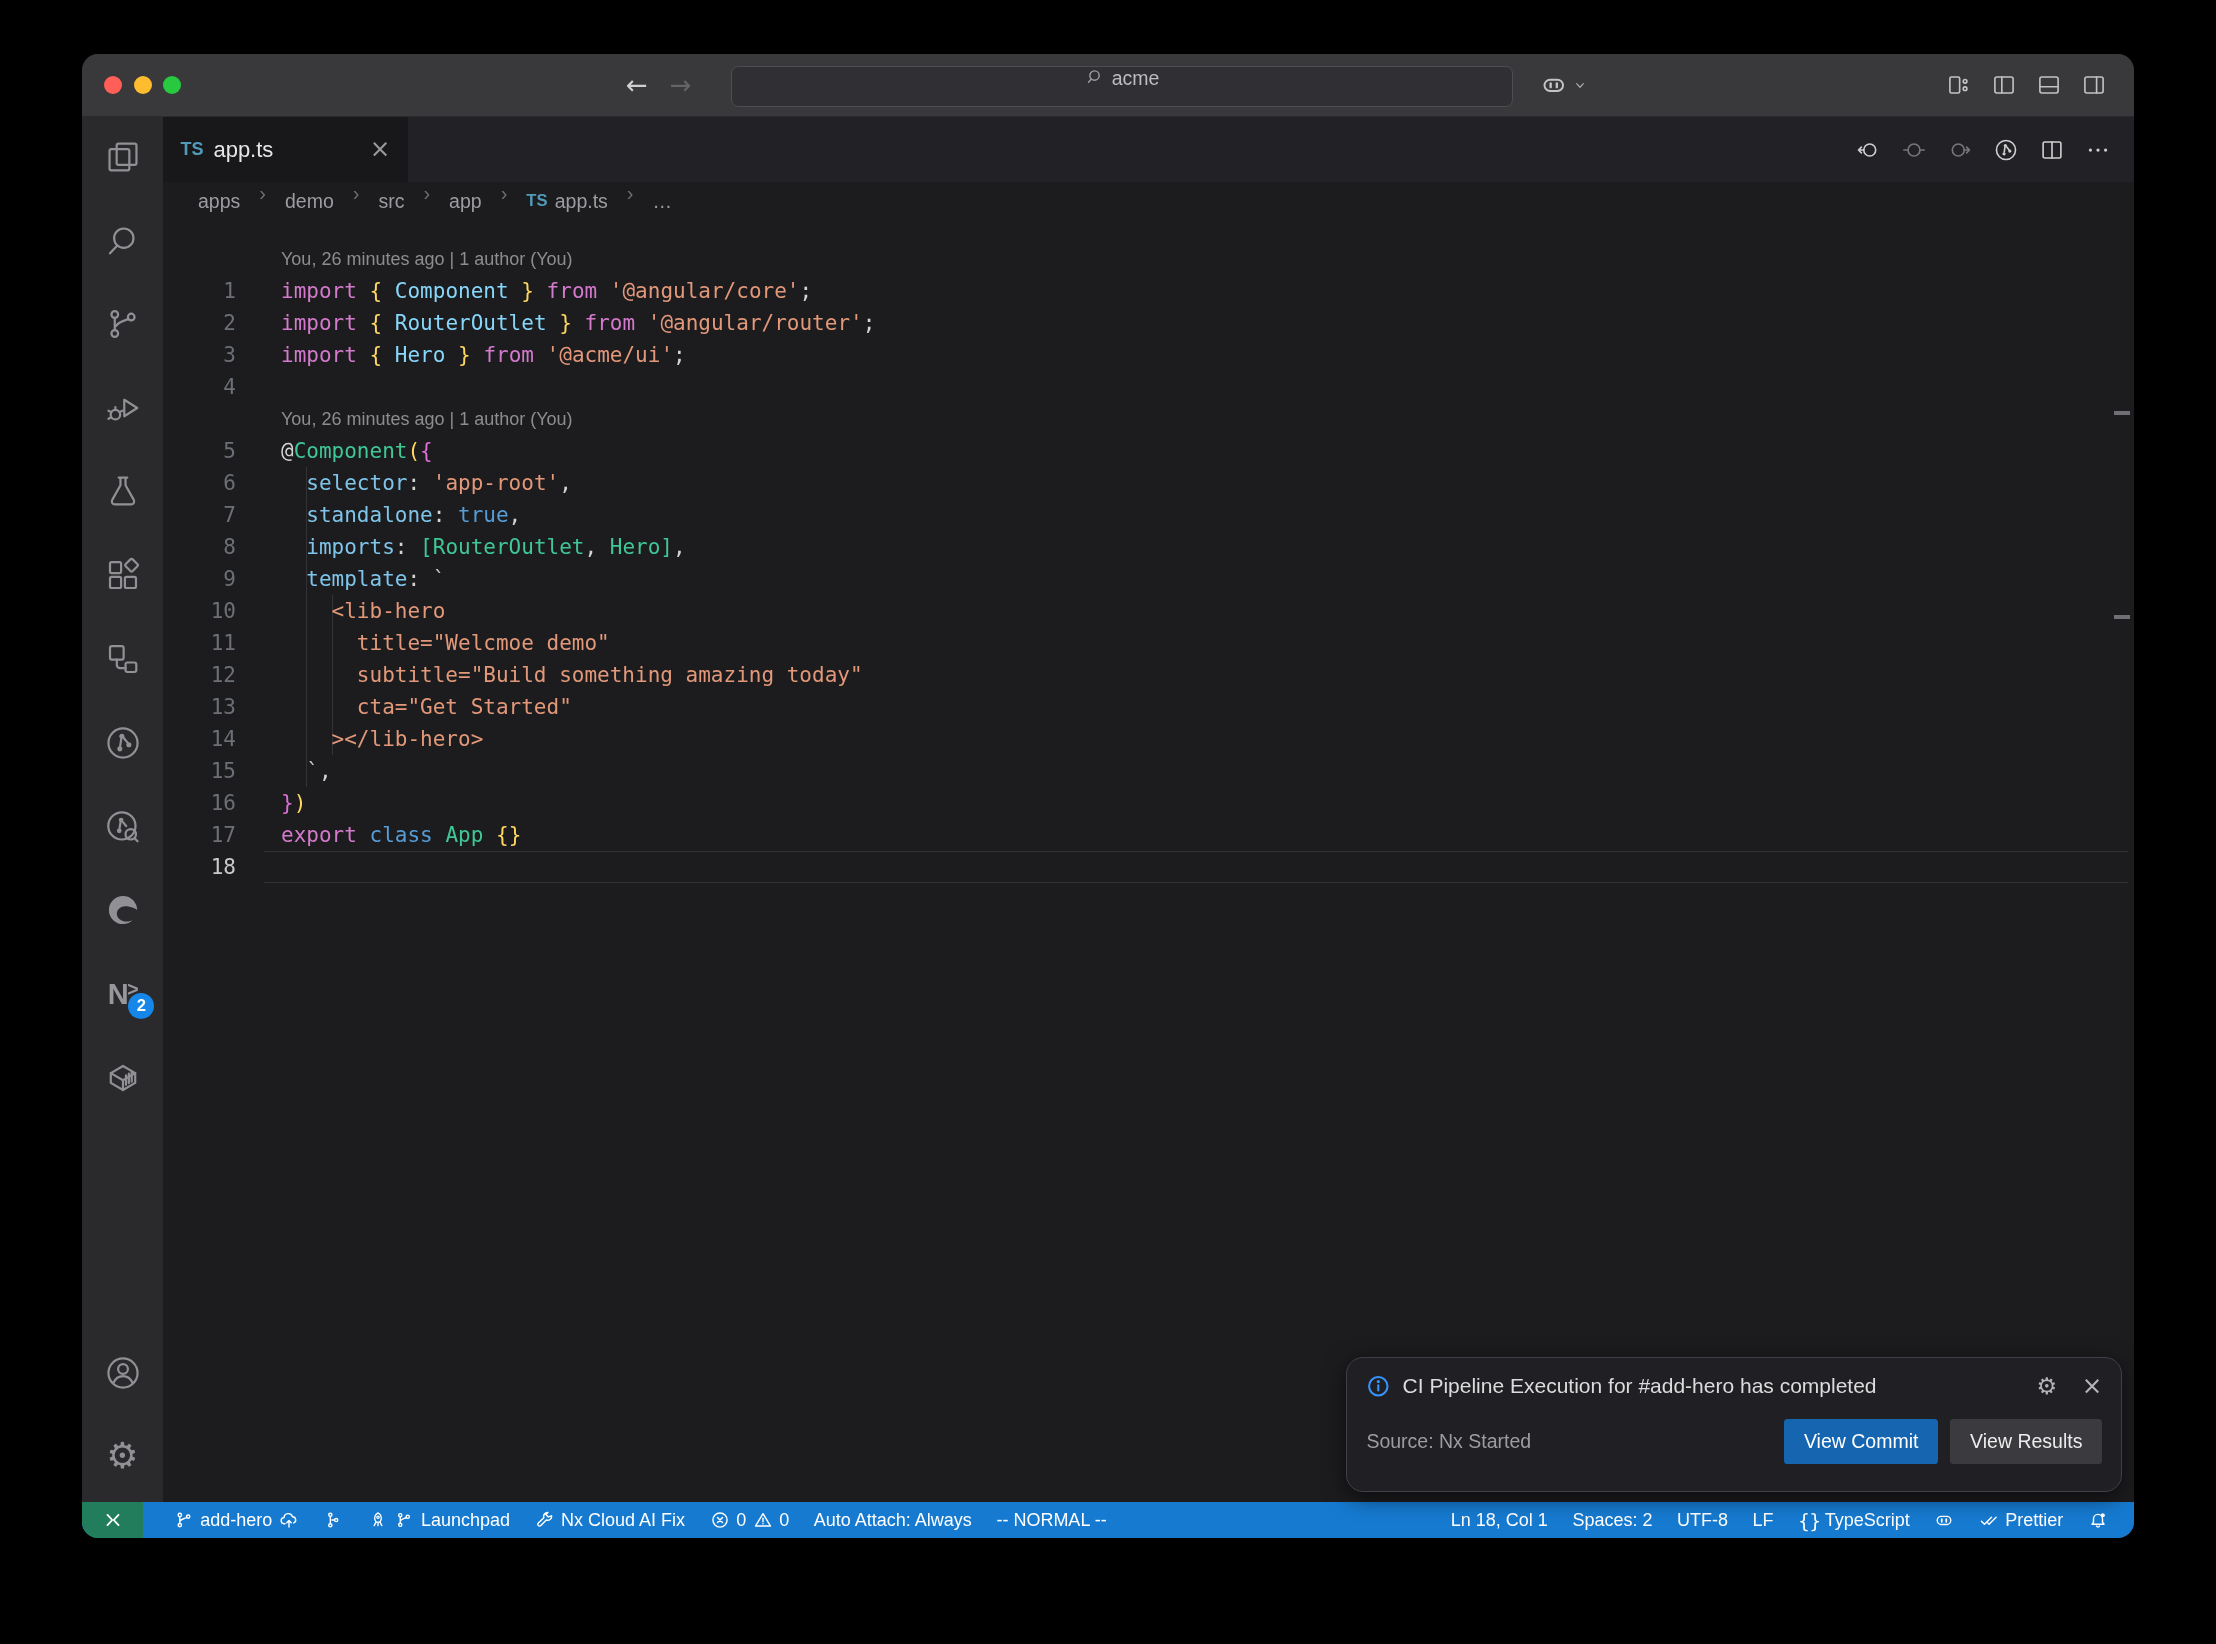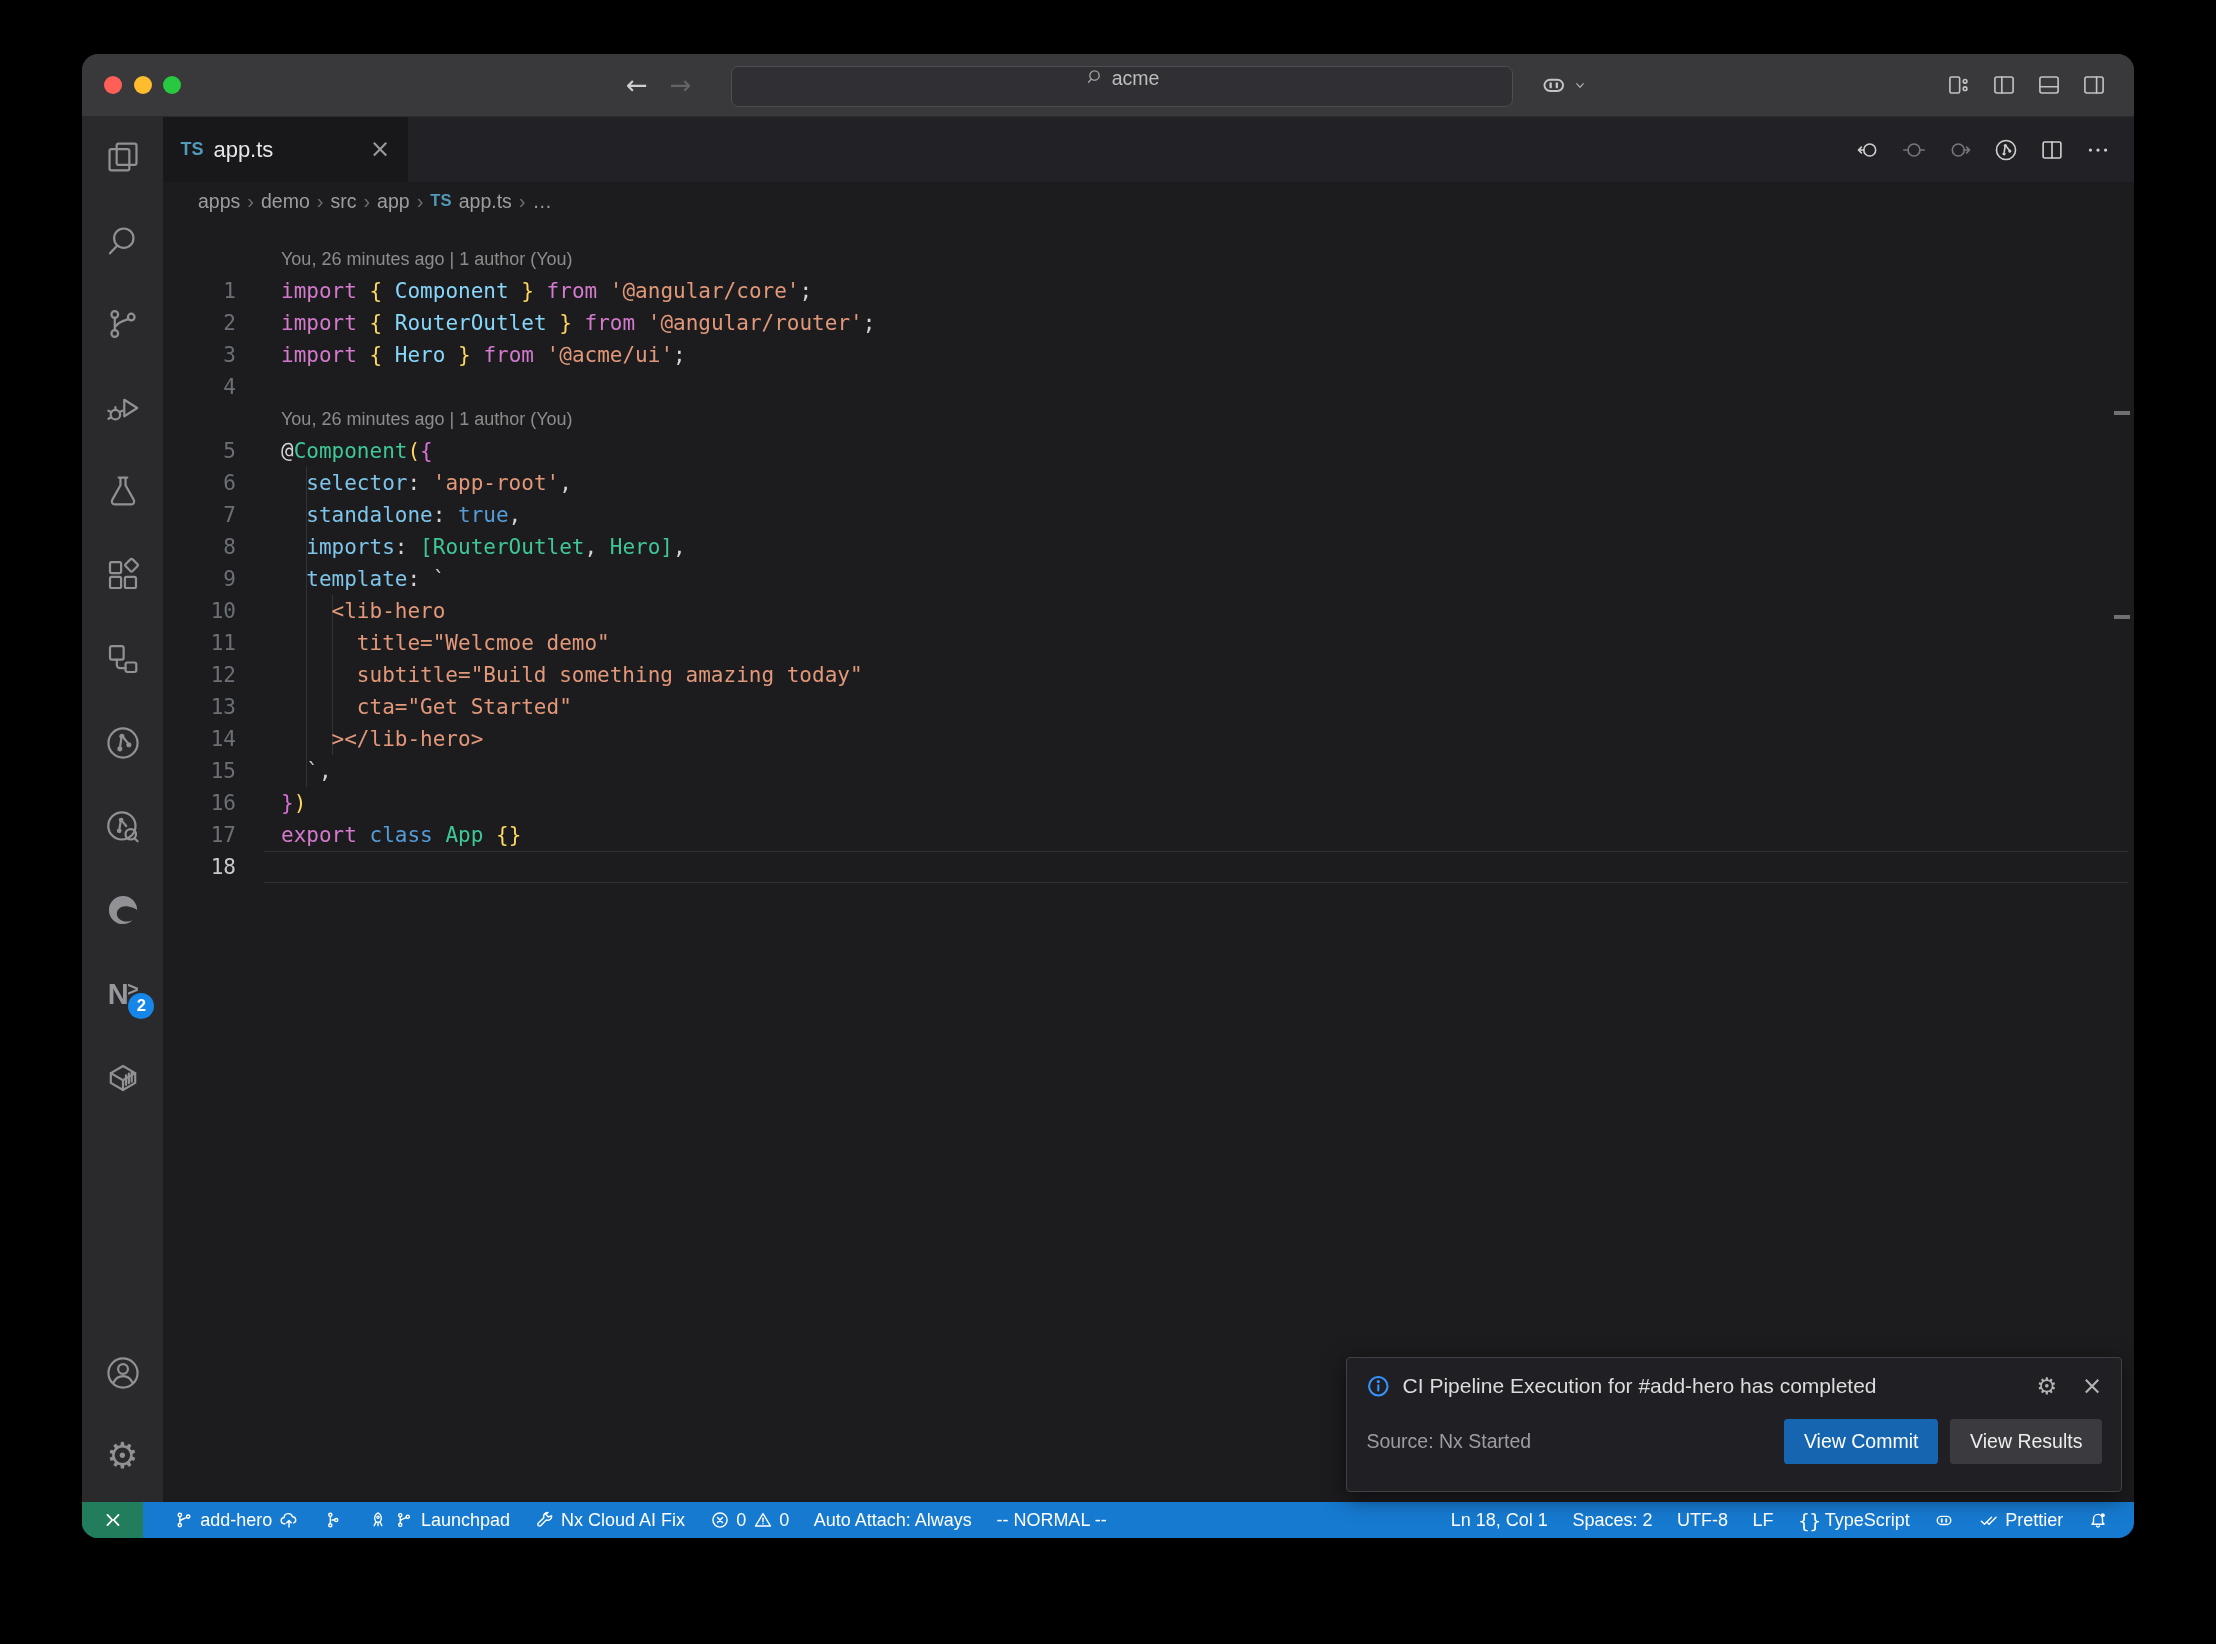--- a/index.html
+++ b/index.html
@@ -45,21 +45,21 @@
   .tabstrip{height:65px;background:#222226;display:flex;align-items:stretch;flex:none;}
   .tab{width:210px;background:#18181b;display:flex;align-items:center;padding:0 17.4px;gap:10px;flex:none;}
   .ts-mini{color:var(--ts,#519aba);font-weight:700;font-size:18px;font-family:"Liberation Sans",sans-serif;}
   .tab-label{color:#e6e6e6;font-size:22px;}
   .tab-close{margin-left:auto;color:#9a9a9a;font-size:24.6px;line-height:24.6px;font-family:"DejaVu Sans",sans-serif;}
   .tab-actions{margin-left:auto;display:flex;align-items:center;gap:20px;padding-right:23px;color:#cfcfcf;}
   .tab-actions .icon{width:26px;height:26px;}
   .tab-actions .dim{color:#77777b;}
 
   
-  .breadcrumbs{height:38px;display:flex;align-items:center;gap:7px;padding-left:35px;
+  .breadcrumbs{height:38px;display:flex;gap:19px;padding-left:35px;
                color:#9d9da1;font-size:19.5px;flex:none;background:#1c1c1f;}
   .crumb{display:flex;align-items:center;gap:7.2px;}
   .crumb-sep{color:#6f6f74;font-size:20px;}
 
   
   .editor{position:relative;flex:1;overflow:hidden;background:#1c1c1f;
           font-family:"DejaVu Sans Mono",monospace;font-size:21px;line-height:32px;}
   .rows{position:absolute;left:0;top:2.9px;right:0;margin-top:20px;}
   .row{position:relative;height:32px;white-space:pre;}
   .row .ln{position:absolute;left:0;width:73px;text-align:right;color:#6b7077;}
@@ -85,21 +85,21 @@
           justify-content:center;flex:none;}
   .remote .icon{width:22px;height:22px;}
   .sb-left{display:flex;gap:7.2px;margin-left:22px;min-width:0;}
   .sb-right{margin-left:auto;display:flex;align-items:center;gap:7.2px;padding-right:17.4px;}
   .sb-item{display:flex;align-items:center;gap:6.5px;padding:0 8.7px;white-space:nowrap;}
   .sb-item .icon{width:20px;height:20px;flex:none;}
   .braces-txt{font-family:"DejaVu Sans Mono",monospace;font-size:19px;}
 
   
   .notif{position:absolute;right:11.6px;top:1303px;width:776px;height:135px;background:#1f1f24;
-         border:0.7px solid #404046;border-radius:4px;box-shadow:0 5.8px 22px rgba(0,0,0,.55);
+         border:0.7px solid #404046;border-radius:17px;box-shadow:0 5.8px 22px rgba(0,0,0,.55);
          padding:16px 19px;box-sizing:border-box;z-index:5;}
   .notif-head{display:flex;align-items:center;gap:11.6px;}
   .notif-info{width:24.6px;height:24.6px;color:var(--info,#3794ff);flex:none;}
   .notif-info svg{width:100%;height:100%;}
   .notif-title{color:#dcdcdc;font-size:21px;flex:1;}
   .notif-gear{color:#b4b4b4;font-size:23px;line-height:23px;margin-right:13px;}
   .notif-close{color:#b4b4b4;font-size:24.6px;line-height:24.6px;font-family:"DejaVu Sans",sans-serif;}
   .notif-foot{display:flex;align-items:center;margin-top:20px;}
   .notif-source{color:#9d9da1;font-size:19.5px;flex:1;}
   .notif-actions{display:flex;gap:11.6px;}

